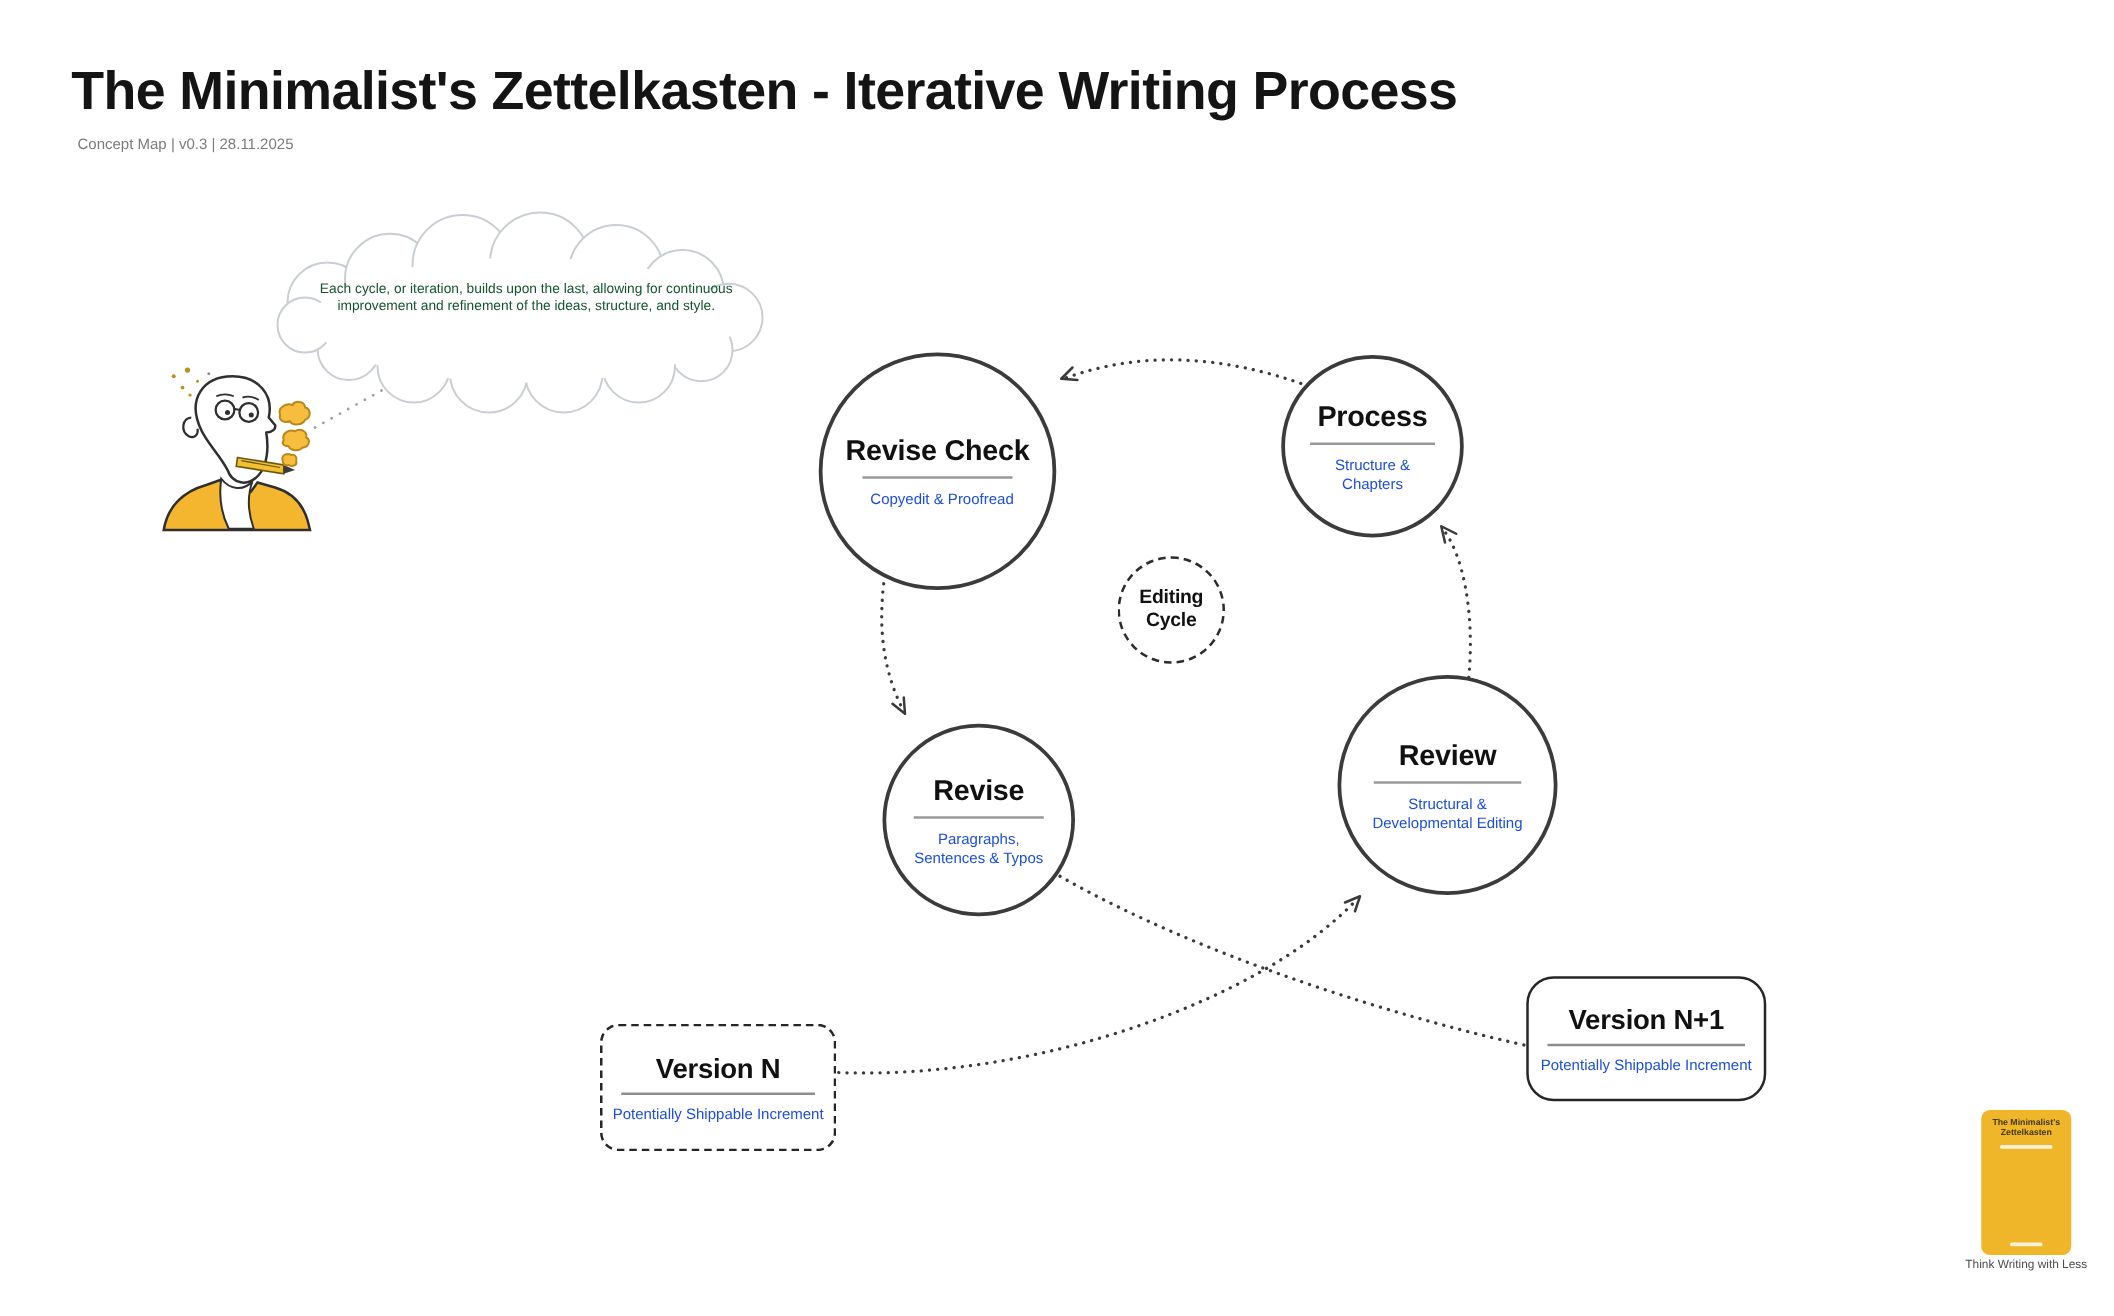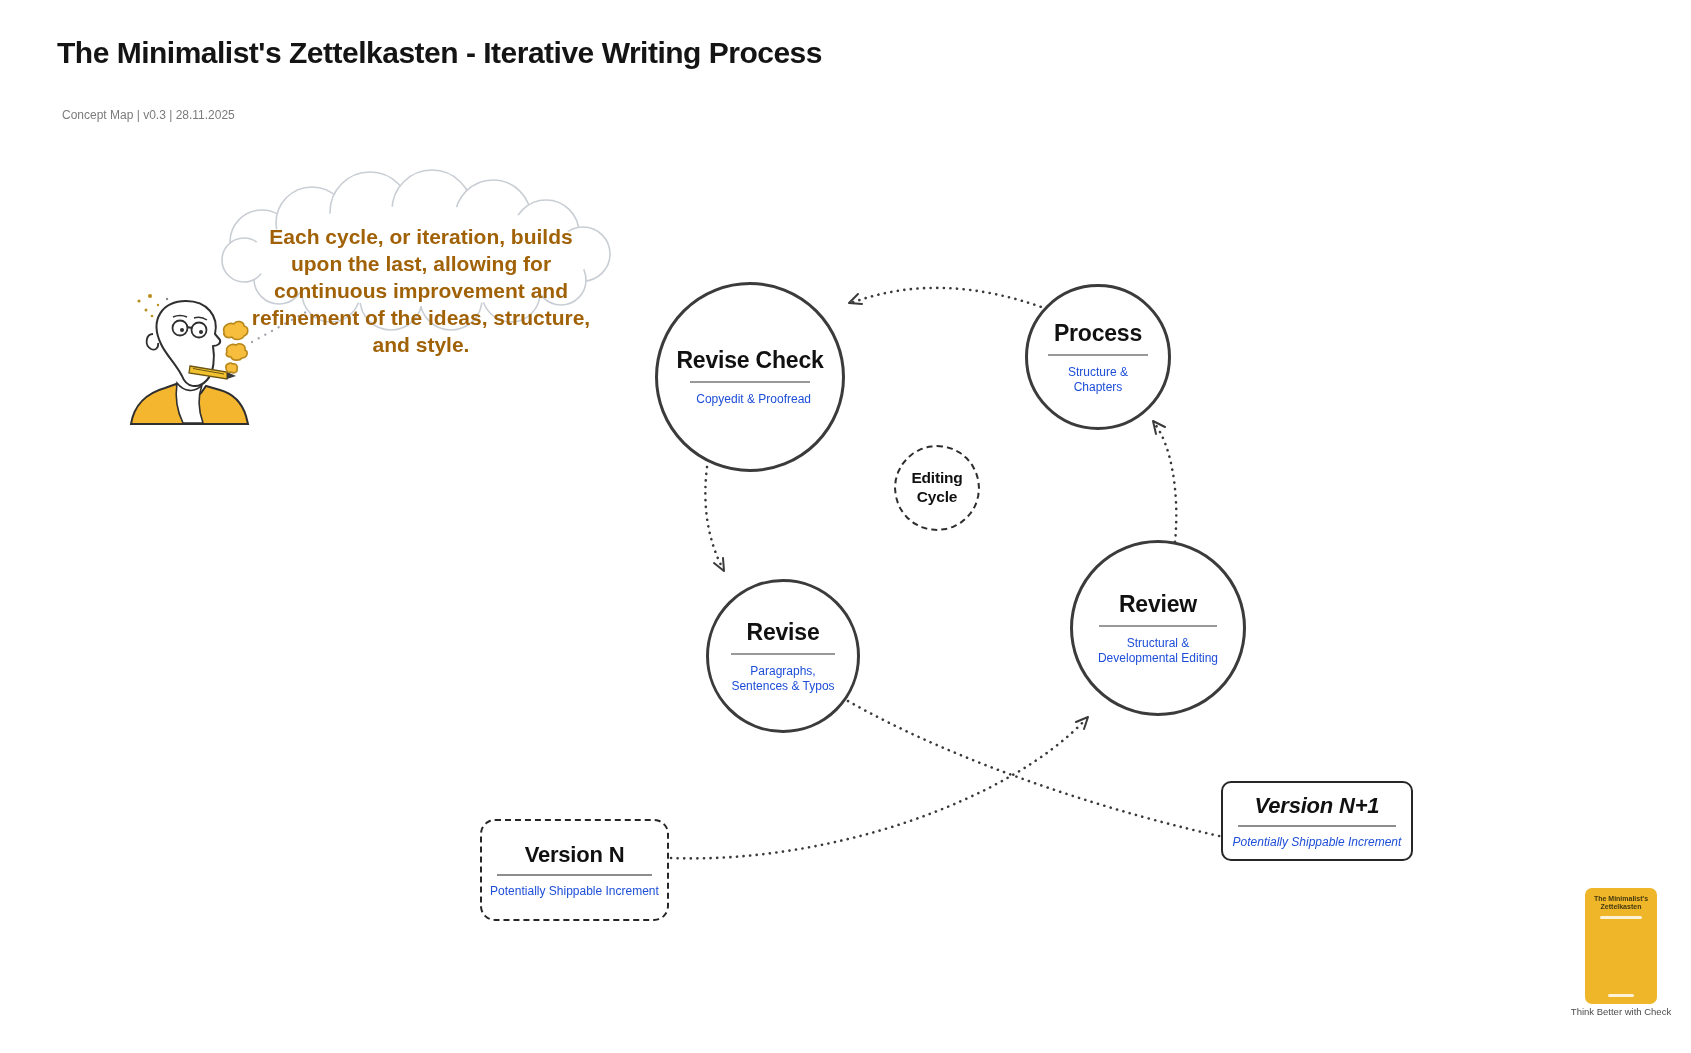--- a/index.html
+++ b/index.html
@@ -7,34 +7,34 @@
   body { font-family: "Liberation Sans", "DejaVu Sans", sans-serif; }
   #stage {
     position: relative;
     width: 1691px;
     height: 1053px;
     background: #ffffff;
     overflow: hidden;
   }
   
   .page-title {
-    position: absolute; left: 57px; top: 36px;
-    font-size: 30px; font-weight: 700; color: #141414;
+    position: absolute; left: 57px; top: 49px;
+    font-size: 43px; font-weight: 700; color: #141414;
     letter-spacing: -0.5px; white-space: nowrap;
   }
   .page-subtitle {
     position: absolute; left: 62px; top: 108px;
     font-size: 12px; color: #7b7b7b; white-space: nowrap;
   }
   
   #vector-layer { position: absolute; left: 0; top: 0; z-index: 1; }
   
   .bubble-text {
     position: absolute; left: 246px; top: 224px; width: 350px; z-index: 3;
-    font-size: 21px; line-height: 1.28; color: #a16207; text-align: center; font-weight: bold;
+    font-size: 11px; line-height: 1.28; color: #14532d; text-align: center;
   }
   
   .node {
     position: absolute; z-index: 2;
     display: flex; flex-direction: column; align-items: center; justify-content: center;
     background: #ffffff; text-align: center;
   }
   .node.circle { border: 3px solid #3b3b3b; border-radius: 50%; }
   .node-title { font-weight: 700; color: #111111; font-size: 23px; letter-spacing: -0.2px; }
   .node-divider { height: 2px; background: #999999; margin: 7px 0 9px 0; }
@@ -68,22 +68,22 @@
     text-align: center;
   }
   .artifact-box .node-title { font-size: 22px; }
   .artifact-box .node-divider { width: 84%; background: #8d8d8d; margin: 6px 0 8px 0; }
   .artifact-box .node-subtitle { width: 172px; }
   #box-version-n {
     left: 480px; top: 819px; width: 189px; height: 102px;
     border: 2.6px dashed #262626; border-radius: 15px; text-align: center;
   }
   #box-version-n-plus-1 {
-    left: 1221px; top: 781px; width: 192px; height: 80px;
-    border: 2.6px solid #262626; border-radius: 10px; font-style: italic;
+    left: 1221px; top: 781px; width: 192px; height: 100px;
+    border: 2.6px solid #262626; border-radius: 22px;
   }
   
   .brand-card {
     position: absolute; left: 1585px; top: 888px; width: 72px; height: 116px;
     background: #F0B62A; border-radius: 7px; z-index: 2;
     display: flex; flex-direction: column; align-items: center;
     padding-top: 7px;
   }
   .brand-card-title {
     font-size: 7px; font-weight: 700; color: #43380f;
@@ -228,15 +228,15 @@
 
   <div class="brand-card">
     <div class="brand-card-title">
       <span>The Minimalist's</span><br>
       <span>Zettelkasten</span>
     </div>
     <div class="brand-bar brand-bar-top"></div>
     <div style="height:74px;"></div>
     <div class="brand-bar brand-bar-bottom"></div>
   </div>
-  <div class="brand-caption">Think Better with Check</div>
+  <div class="brand-caption">Think Writing with Less</div>
 
 </div>
 
 </body></html>

